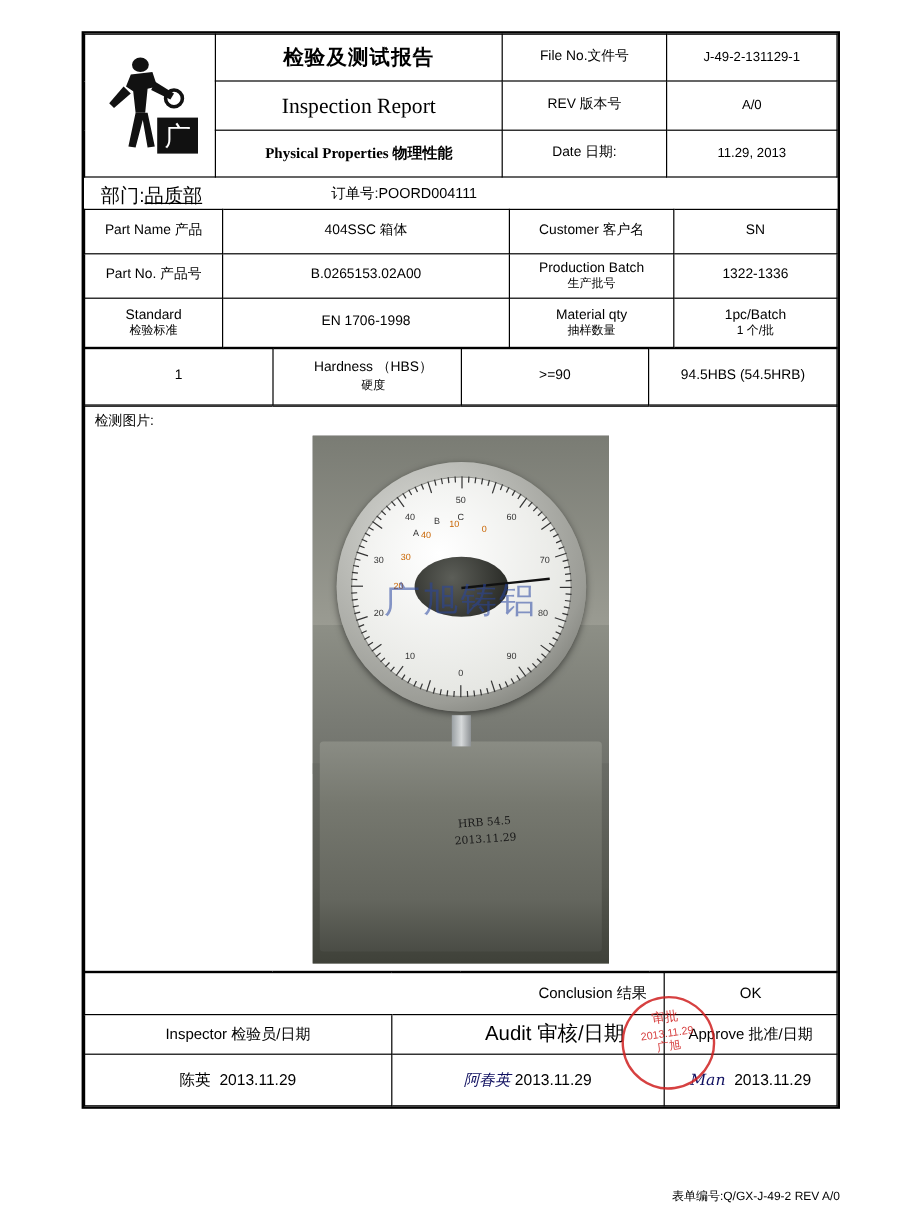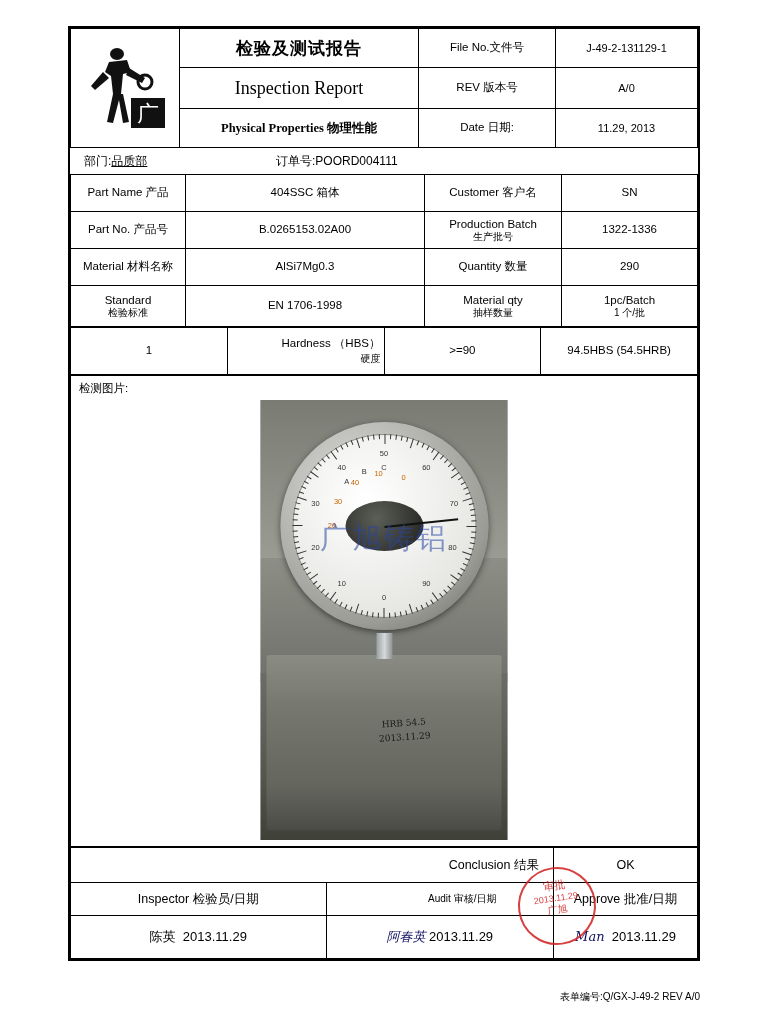--- a/index.html
+++ b/index.html
@@ -79,21 +79,21 @@
   
   .deptrow {
     position: relative;
     height: 26px;
     font-size: 12px;
   }
   .dept {
     position: absolute;
     left: 14px;
     top: 5px;
-    font-size: 12px;
+    font-size: 16px;
   }
   .dept u { text-decoration: underline; }
   .order {
     position: absolute;
     left: 206px;
     top: 5px;
     font-size: 12px;
   }
 
   .lbl { font-size: 11.5px; }
@@ -311,26 +311,20 @@
       <tr>
         <td style="height:32px;" class="lbl">Part No. 产品号</td>
         <td>B.0265153.02A00</td>
         <td class="lbl two-line">
           <span>Production Batch</span>
           <span class="sub">生产批号</span>
         </td>
         <td>1322-1336</td>
       </tr>
       <tr>
-        <td style="height:32px;" class="lbl">Material 材料名称</td>
-        <td>AlSi7Mg0.3</td>
-        <td class="lbl">Quantity 数量</td>
-        <td>290</td>
-      </tr>
-      <tr>
         <td style="height:36px;" class="lbl two-line">
           <span>Standard</span>
           <span class="sub">检验标准</span>
         </td>
         <td>EN 1706-1998</td>
         <td class="lbl two-line">
           <span>Material qty</span>
           <span class="sub">抽样数量</span>
         </td>
         <td class="two-line">
@@ -338,21 +332,21 @@
           <span class="sub">1 个/批</span>
         </td>
       </tr>
     </tbody>
       </table>
 
     <table>
       <tbody>
       <tr>
         <td style="height:42px;">1</td>
-        <td style="text-align:right;padding-left:14px;">
+        <td style="text-align:center;padding-left:14px;">
           <span>Hardness  （HBS）</span>
           <span class="sub">硬度</span>
         </td>
         <td>&gt;=90</td>
         <td>94.5HBS (54.5HRB)</td>
       </tr>
     </tbody>
       </table>
 
     <table>
@@ -510,21 +504,21 @@
     <table>
       <tbody>
           <tr class="concl">
         <td style="width:108px;border-right:none;"></td>
         <td style="width:135px;border-left:none;border-right:none;"></td>
         <td style="width:210px;border-left:none;text-align:right;padding-right:14px;font-size:12.5px;">Conclusion 结果</td>
         <td style="font-size:12.5px;">OK</td>
       </tr>
       <tr class="sig-row">
         <td colspan="2" style="font-size:12.5px;">Inspector 检验员/日期</td>
-        <td style="font-size:10px;padding-left:48px;">Audit 审核/日期</td>
+        <td style="font-size:17px;padding-left:48px;">Audit 审核/日期</td>
         <td class="relcell" style="font-size:12.5px;">
           <span>Approve 批准/日期</span>
           <div class="stamp" style="left:-36px;top:-16px;">
             <div class="l1">审批</div>
             <div class="l2">2013.11.29</div>
             <div class="l3">广旭</div>
           </div>
         </td>
       </tr>
       <tr class="sign-row">

